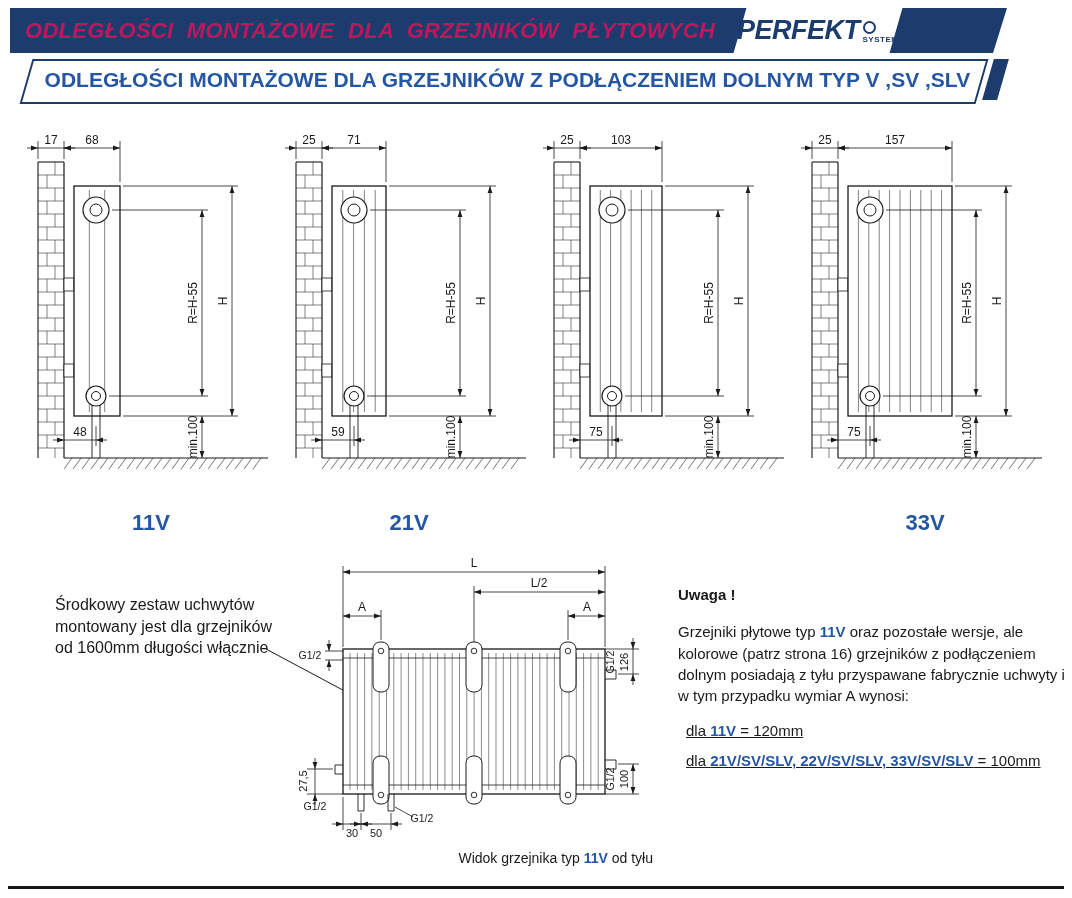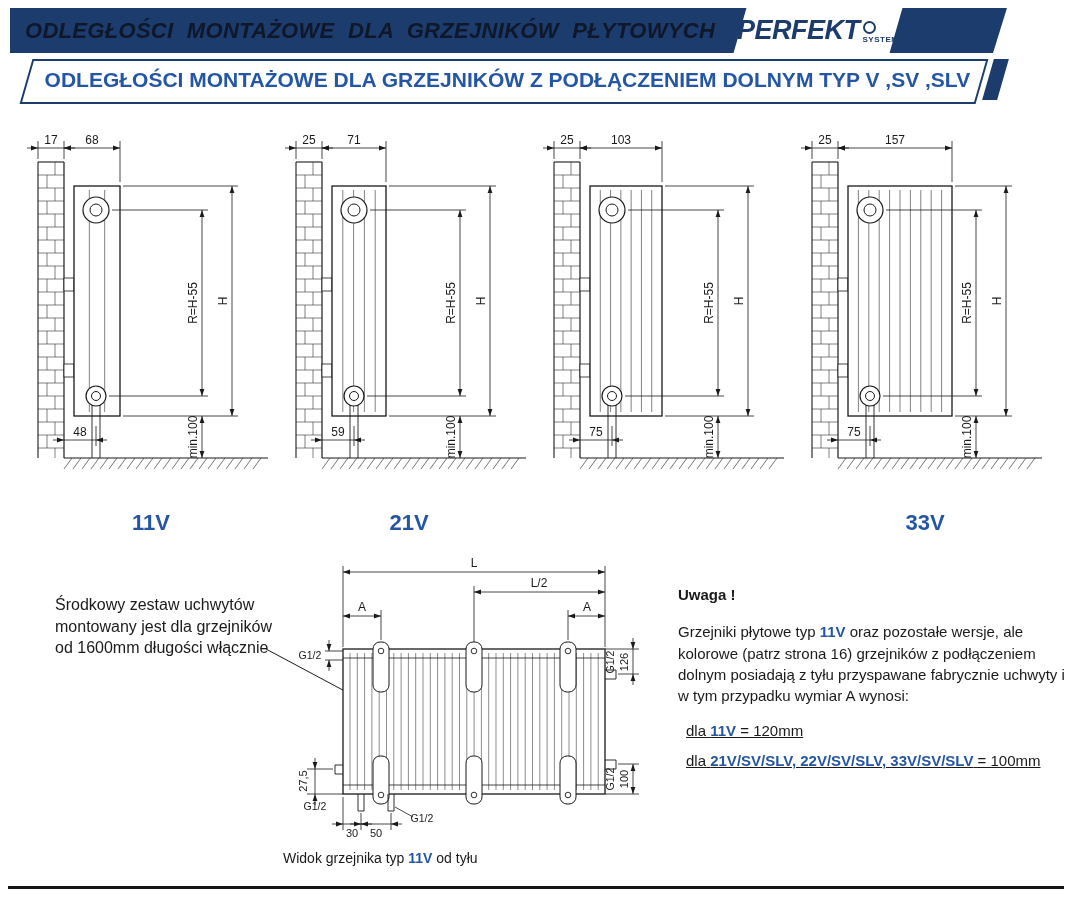--- a/index.html
+++ b/index.html
@@ -7,21 +7,21 @@
     width:1072px;height:898px;position:relative;overflow:hidden;
     background:#ffffff;color:#1a1a1a;
     font-family:"Liberation Sans", sans-serif;
   }
   svg text{font-family:"Liberation Sans", sans-serif;}
 
   
   .h1{position:absolute;left:10px;top:8px;width:997px;height:45px;}
   .h1-band{position:absolute;left:0;top:0;width:997px;height:45px;background:#1b3c6d;
     clip-path:polygon(0 0,997px 0,983px 45px,0 45px);}
-  .h1-title{position:absolute;left:15px;top:10px;color:#0f172a;font-size:22px;font-weight:bold;
+  .h1-title{position:absolute;left:15px;top:10px;color:#be185d;font-size:22px;font-weight:bold;
     font-style:italic;word-spacing:7px;letter-spacing:.3px;white-space:nowrap;}
   .h1-logo{position:absolute;left:730px;top:0;width:156px;height:45px;background:#fff;
     transform:skewX(-16deg);display:flex;align-items:center;justify-content:center;}
   .h1-logo-inner{transform:skewX(16deg);display:flex;align-items:center;gap:3px;}
   .brand-name{color:#1b3c6d;font-size:27px;font-weight:bold;font-style:italic;letter-spacing:-.5px;}
   .brand-col{display:flex;flex-direction:column;align-items:flex-start;gap:1px;margin-top:4px;}
   .brand-mark{width:9px;height:9px;border:2px solid #1b3c6d;border-radius:50%;}
   .brand-sub{color:#1b3c6d;font-size:8px;font-weight:bold;letter-spacing:.5px;}
 
   
@@ -37,21 +37,21 @@
   .cell{width:250px;}
   .side-svg{width:250px;height:380px;display:block;}
   .type-label{text-align:center;color:#2456a4;font-size:22px;font-weight:bold;margin-top:2px;}
 
   
   .bottom{position:absolute;left:0;top:552px;width:1072px;height:334px;}
   .leader{position:absolute;left:0;top:0;pointer-events:none;}
   .note-left{position:absolute;left:55px;top:42px;width:232px;font-size:16px;line-height:1.35;}
   .rear-wrap{position:absolute;left:283px;top:2px;width:370px;}
   .rear-svg{width:370px;height:290px;display:block;}
-  .rear-caption{text-align:left;font-size:14px;margin-top:6px;}
+  .rear-caption{text-align:right;font-size:14px;margin-top:6px;}
   .blue{color:#2456a4;font-weight:bold;}
   .note-right{position:absolute;left:678px;top:32px;width:388px;font-size:15px;line-height:1.42;}
   .nr-title{font-weight:bold;margin-bottom:16px;}
   .nr-p{margin:0 0 14px 0;}
   .nr-line{margin:8px;text-decoration:underline;}
   .bottom-rule{position:absolute;left:8px;top:886px;width:1056px;height:3px;background:#151515;}
 </style>
 </head>
 <body>
 

